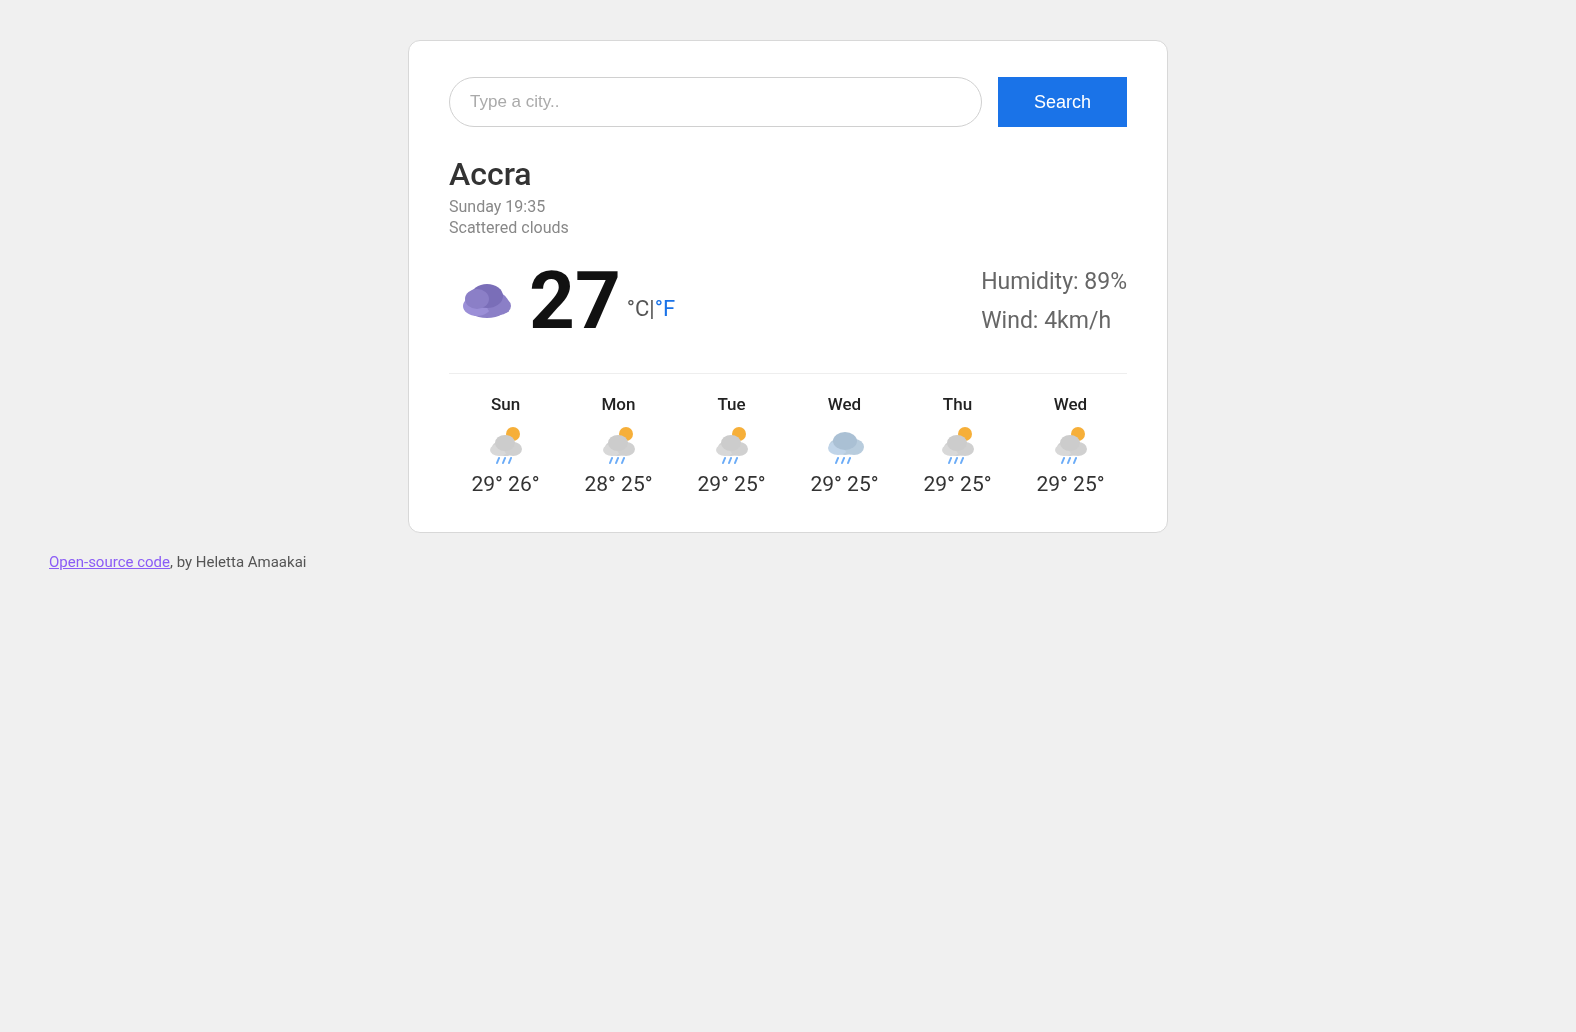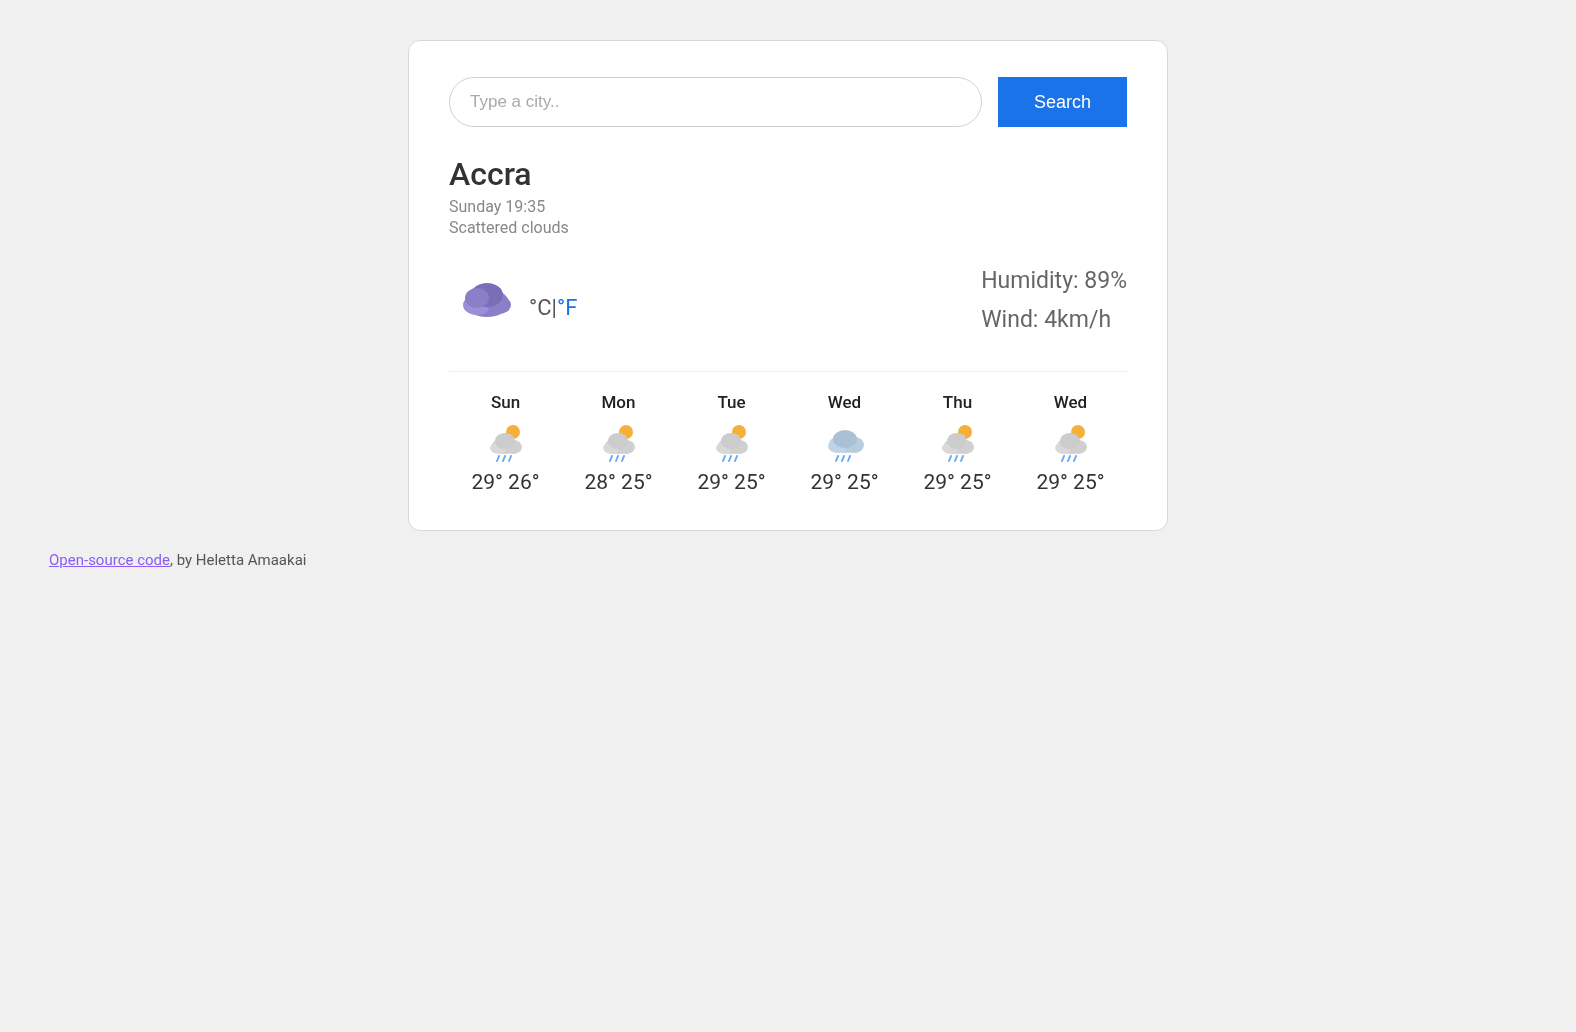--- a/index.html
+++ b/index.html
@@ -191,20 +191,21 @@
       <svg viewBox="0 0 70 70" xmlns="http://www.w3.org/2000/svg">
 
         <ellipse cx="38" cy="38" rx="22" ry="14" fill="#8b7fc7"></ellipse>
         <ellipse cx="28" cy="40" rx="14" ry="10" fill="#9b8fd7"></ellipse>
         <ellipse cx="50" cy="40" rx="12" ry="9" fill="#8b7fc7"></ellipse>
         <ellipse cx="38" cy="30" rx="16" ry="12" fill="#7a6eb8"></ellipse>
         <ellipse cx="28" cy="33" rx="12" ry="10" fill="#8b7fc7"></ellipse>
       </svg>
     </div>
 
+    <div class="temp-display">27</div>
     <div class="temp-units">
       <span class="unit-c">°C</span>
       <span class="unit-sep">|</span>
       <span class="unit-f">°F</span>
     </div>
 
     <div class="weather-details">
       <div>Humidity: 89%</div>
       <div>Wind: 4km/h</div>
     </div>

